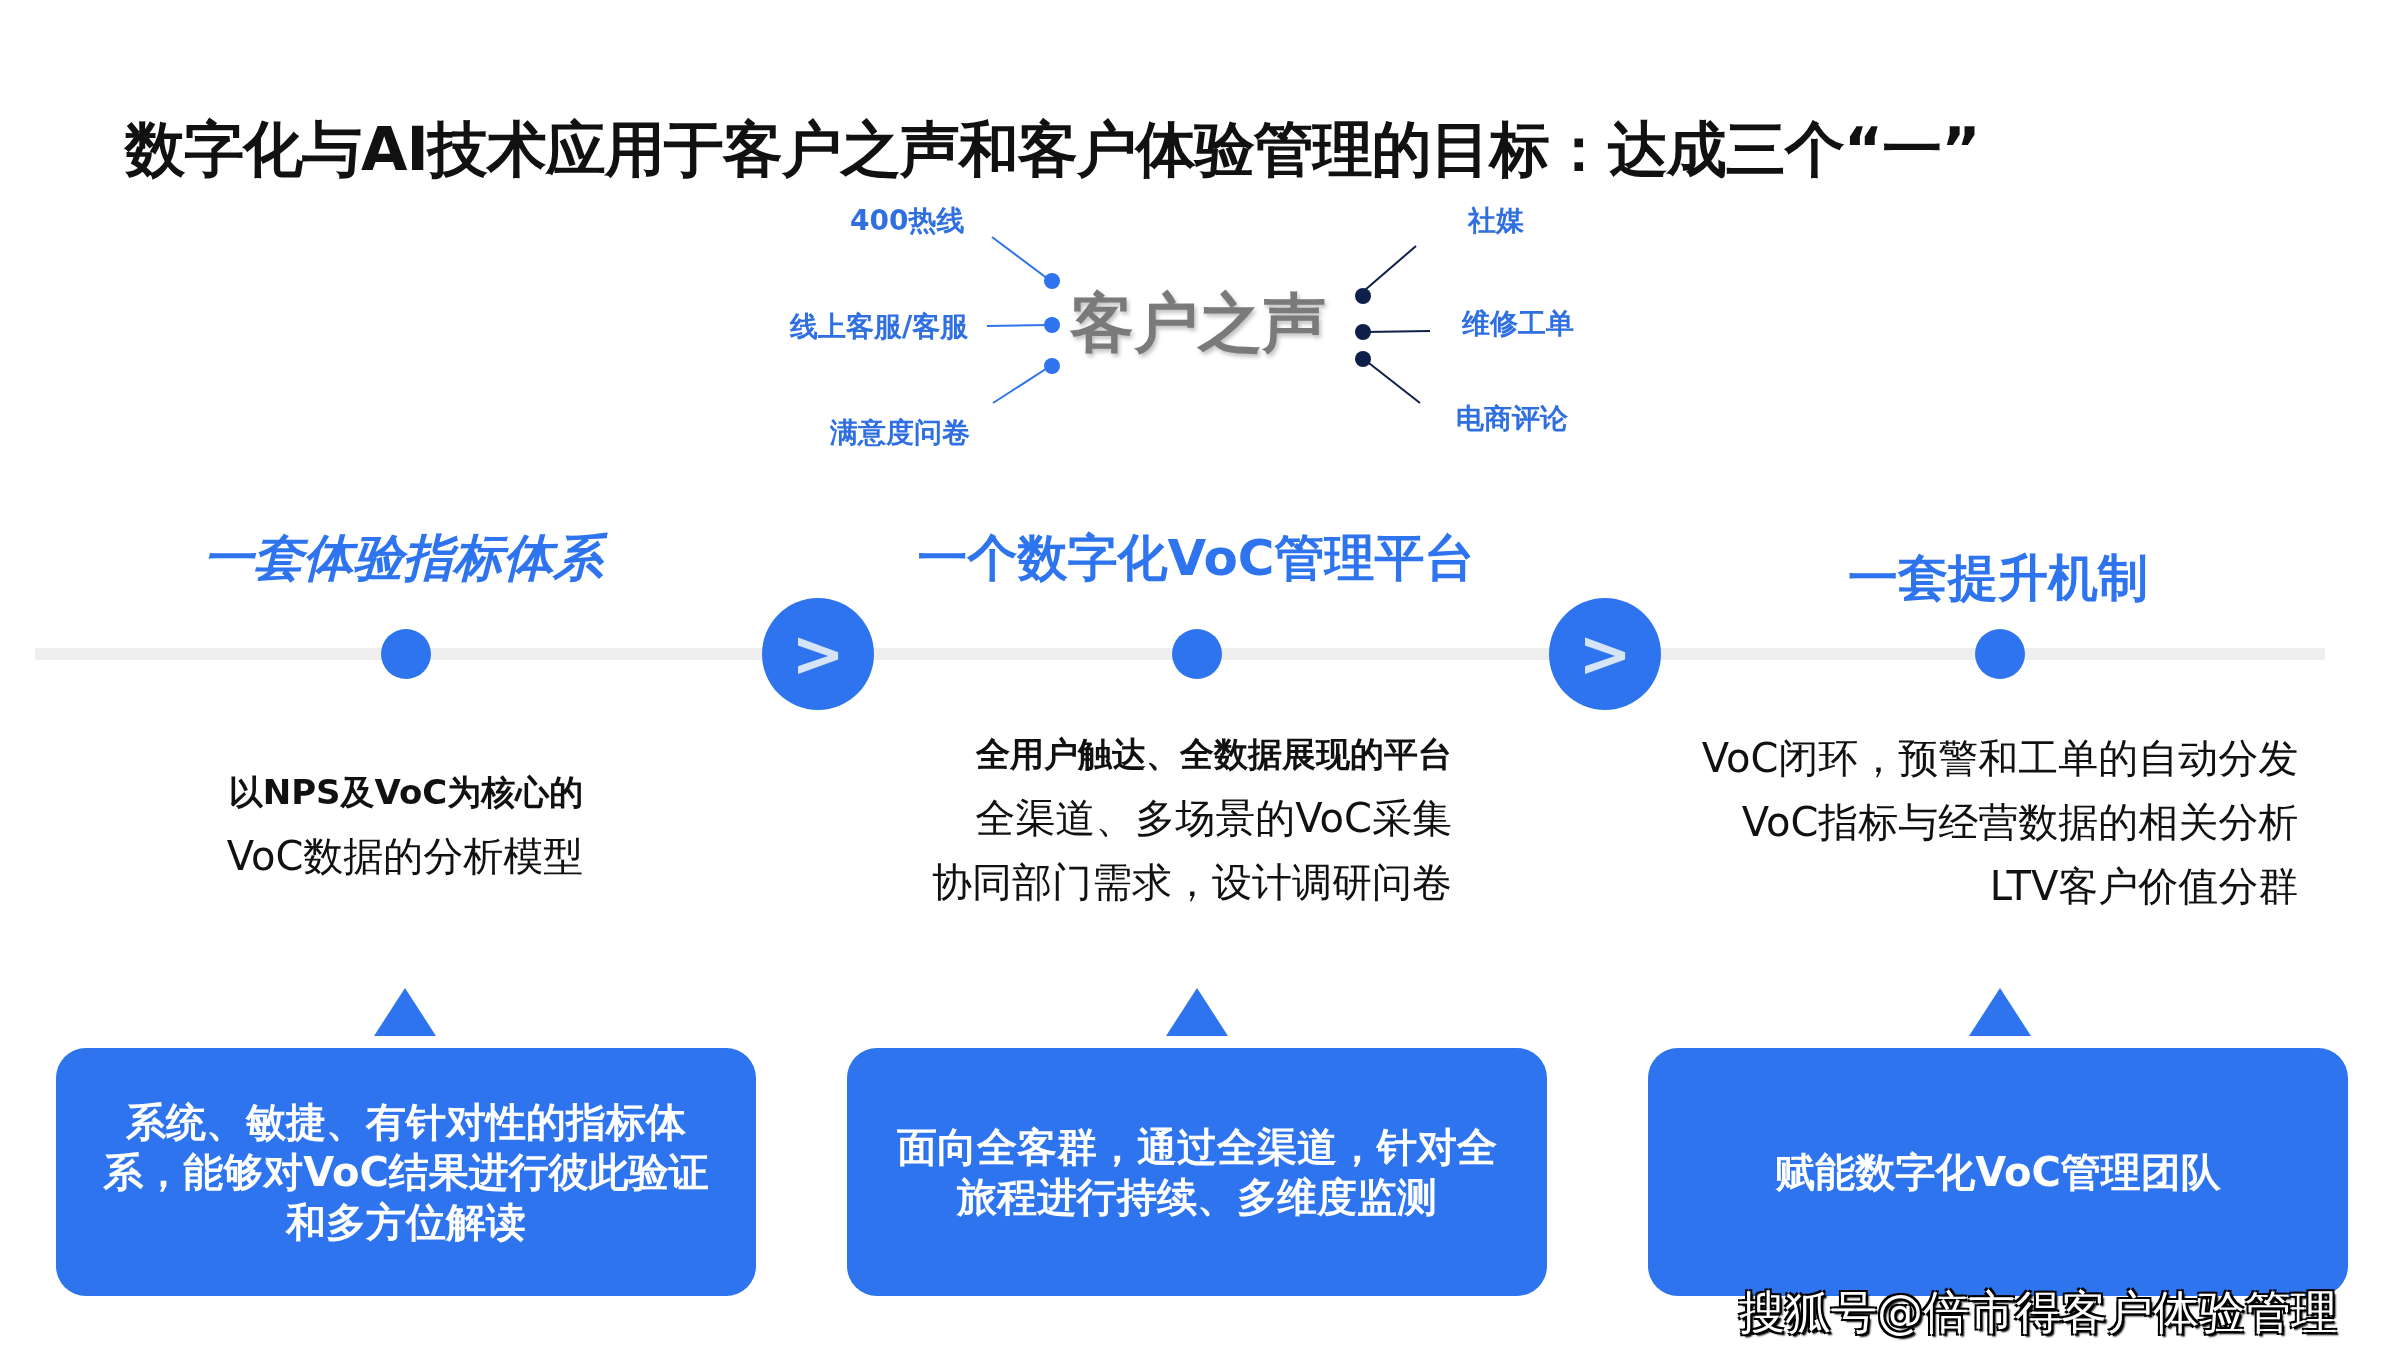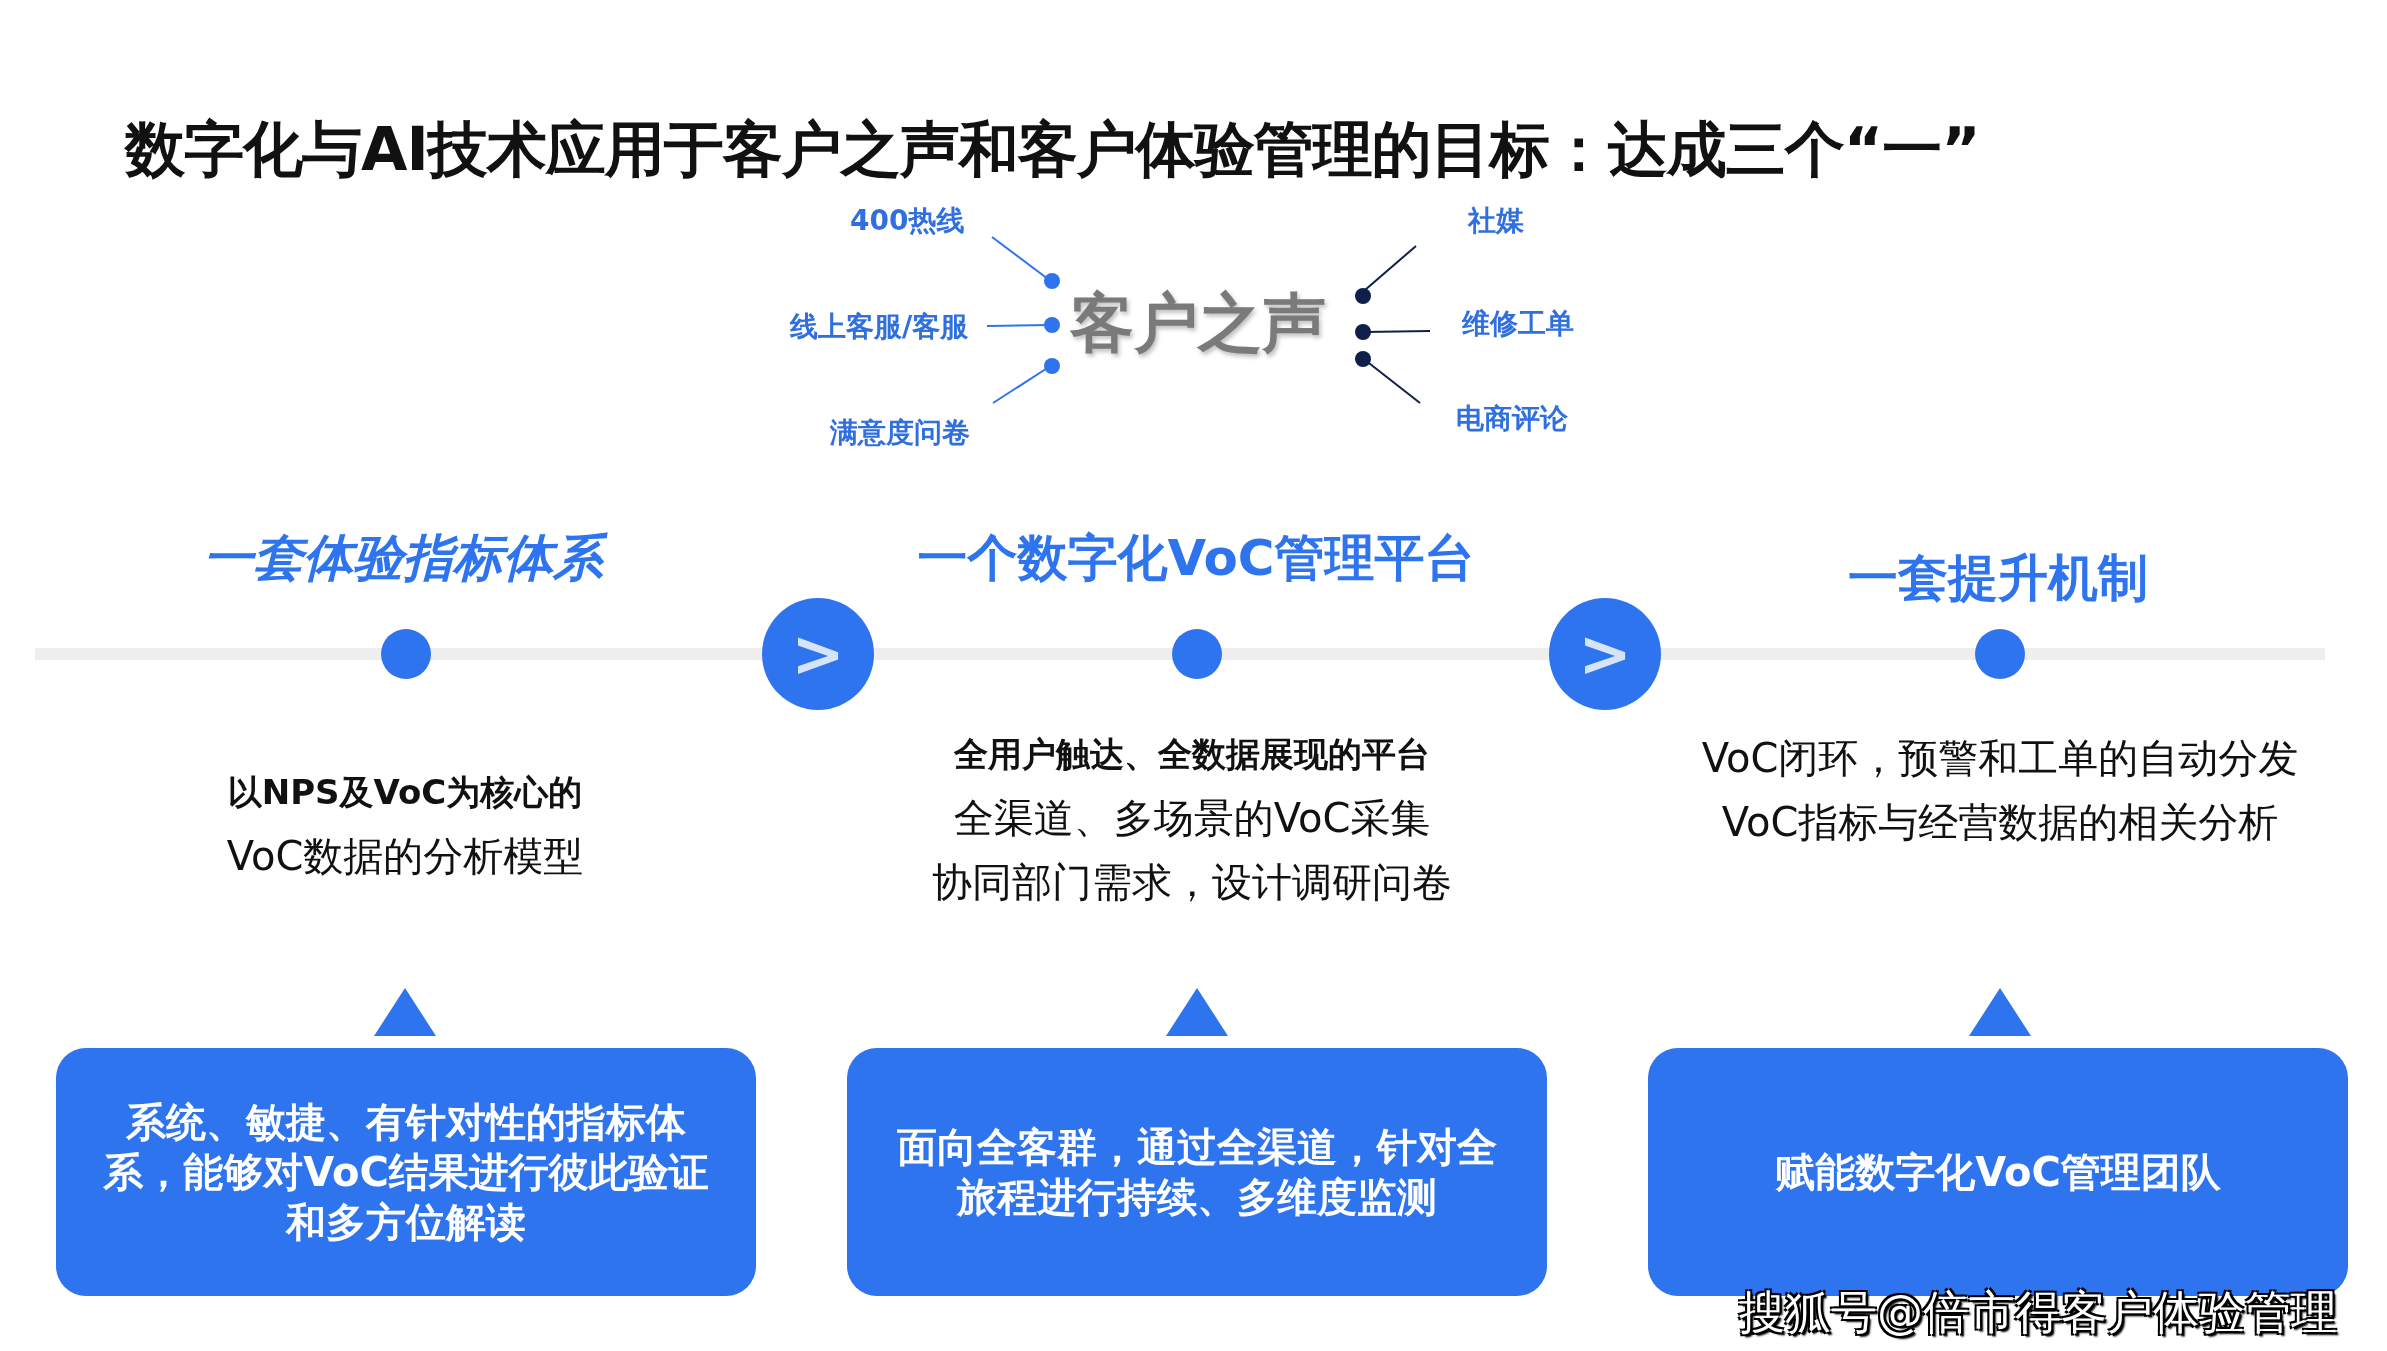--- a/index.html
+++ b/index.html
@@ -9,21 +9,21 @@
   .title { left: 125px; top: 62px; font-size: 60px; font-weight: bold; color: #111; white-space: nowrap; letter-spacing: -1px; margin-top: 48px; }
   .voc-label { font-size: 28px; font-weight: bold; color: #2f6fe0; white-space: nowrap; }
   .voc-center { left: 1070px; top: 280px; font-size: 64px; font-weight: bold; color: #7a7a7a; text-shadow: 2px 3px 4px rgba(0,0,0,0.25); white-space: nowrap; }
   .dot-l { width: 16px; height: 16px; border-radius: 50%; background: #2f74ee; }
   .dot-r { width: 16px; height: 16px; border-radius: 50%; background: #0f1f4a; }
   .pillar-title { font-size: 50px; font-weight: bold; color: #2d74ee; white-space: nowrap; transform: translateX(-50%); }
   .track { left: 35px; top: 648px; width: 2290px; height: 12px; background: #eeeeee; }
   .node { width: 50px; height: 50px; border-radius: 50%; background: #2d74ee; transform: translate(-50%, -50%); }
   .arrow-btn { width: 112px; height: 112px; border-radius: 50%; background: #2d74ee; transform: translate(-50%, -50%);
                display: flex; align-items: center; justify-content: center; color: #d6e4fa; font-size: 64px; font-weight: bold; }
-  .desc { transform: translateX(-50%); text-align: center; color: #111; font-size: 40px; line-height: 64px; white-space: nowrap; }
+  .desc { transform: translateX(-50%); text-align: right; color: #111; font-size: 40px; line-height: 64px; white-space: nowrap; }
   .desc .bold { font-weight: bold; font-size: 34px; }
   .tri { width: 0; height: 0; border-left: 31px solid transparent; border-right: 31px solid transparent; border-bottom: 48px solid #2d74ee; transform: translateX(-50%); }
   .card { width: 700px; height: 248px; background: #2d74ee; border-radius: 30px; display: flex; align-items: center; justify-content: center;
           color: #fff; font-size: 40px; font-weight: bold; text-align: center; line-height: 50px; padding: 0 40px; }
   .watermark { right: 50px; top: 1276px; font-size: 46px; color: #fff; white-space: nowrap;
                text-shadow: -2px -2px 0 #000, 2px -2px 0 #000, -2px 2px 0 #000, 2px 2px 0 #000, 3px 3px 2px #000; margin-top: 6px; }
 </style>
 </head>
 <body>
 
@@ -69,20 +69,21 @@
   <div>VoC数据的分析模型</div>
 </div>
 <div class="abs desc" style="left:1192px;top:722px;">
   <div class="bold">全用户触达、全数据展现的平台</div>
   <div>全渠道、多场景的VoC采集</div>
   <div>协同部门需求，设计调研问卷</div>
 </div>
 <div class="abs desc" style="left:2000px;top:726px;">
   <div>VoC闭环，预警和工单的自动分发</div>
   <div>VoC指标与经营数据的相关分析</div>
+  <div>LTV客户价值分群</div>
 </div>
 
 <div class="abs tri" style="left:405px;top:988px;"></div>
 <div class="abs tri" style="left:1197px;top:988px;"></div>
 <div class="abs tri" style="left:2000px;top:988px;"></div>
 
 <div class="abs card" style="left:56px;top:1048px;">系统、敏捷、有针对性的指标体系，能够对VoC结果进行彼此验证和多方位解读</div>
 <div class="abs card" style="left:847px;top:1048px;">面向全客群，通过全渠道，针对全旅程进行持续、多维度监测</div>
 <div class="abs card" style="left:1648px;top:1048px;">赋能数字化VoC管理团队</div>
 

